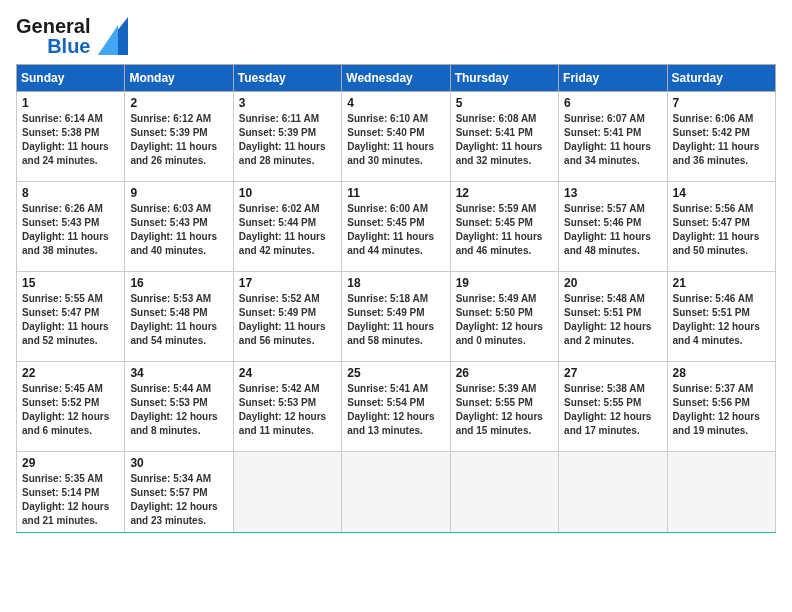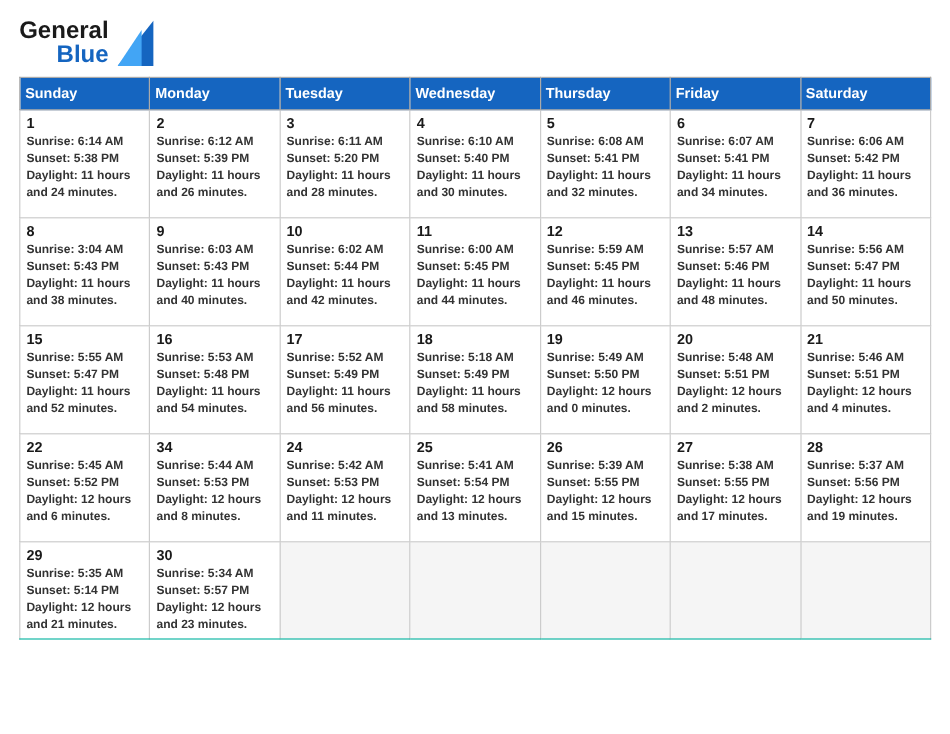--- a/index.html
+++ b/index.html
@@ -140,21 +140,21 @@
             <div class="cell-text">Sunrise: 6:12 AM
 Sunset: 5:39 PM
 Daylight: 11 hours
 and 26 minutes.</div>
           </div>
         </td>
         <td>
           <div class="cell-content">
             <div class="day-num">3</div>
             <div class="cell-text">Sunrise: 6:11 AM
-Sunset: 5:20 PM
+Sunset: 5:39 PM
 Daylight: 11 hours
 and 28 minutes.</div>
           </div>
         </td>
         <td>
           <div class="cell-content">
             <div class="day-num">4</div>
             <div class="cell-text">Sunrise: 6:10 AM
 Sunset: 5:40 PM
 Daylight: 11 hours
@@ -186,21 +186,21 @@
 Sunset: 5:42 PM
 Daylight: 11 hours
 and 36 minutes.</div>
           </div>
         </td>
       </tr>
       <tr>
         <td>
           <div class="cell-content">
             <div class="day-num">8</div>
-            <div class="cell-text">Sunrise: 3:04 AM
+            <div class="cell-text">Sunrise: 6:26 AM
 Sunset: 5:43 PM
 Daylight: 11 hours
 and 38 minutes.</div>
           </div>
         </td>
         <td>
           <div class="cell-content">
             <div class="day-num">9</div>
             <div class="cell-text">Sunrise: 6:03 AM
 Sunset: 5:43 PM

